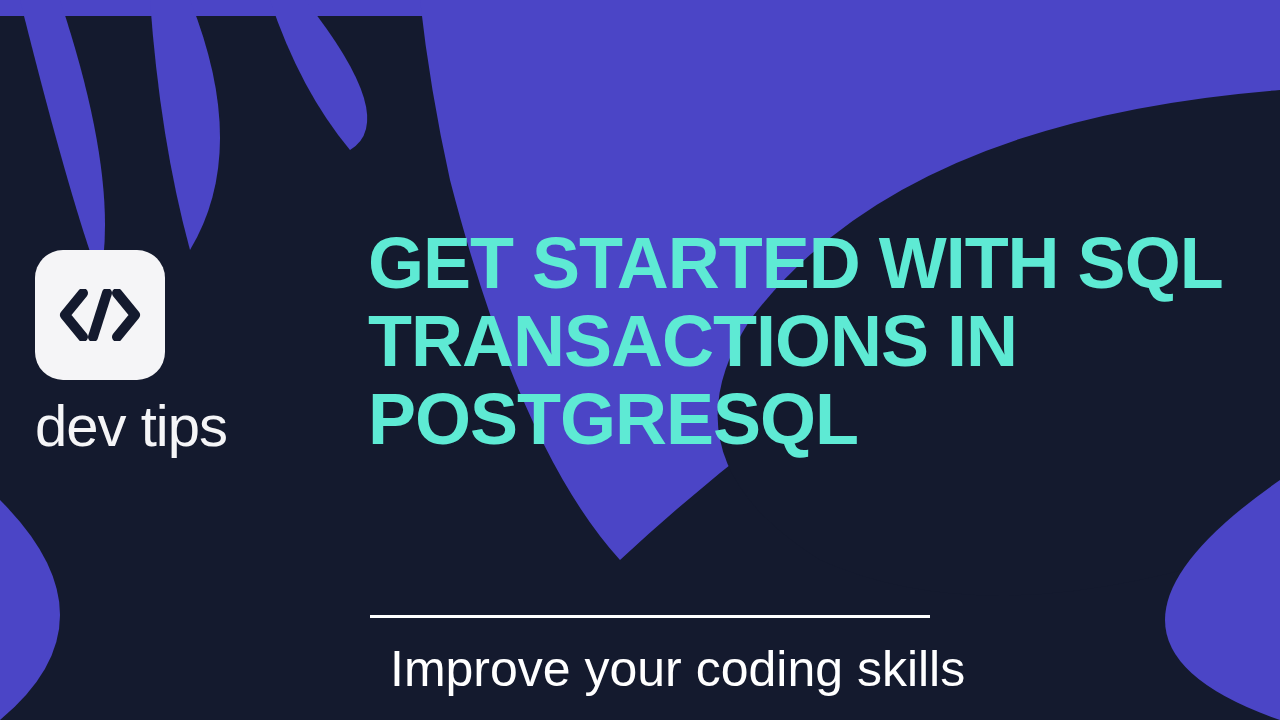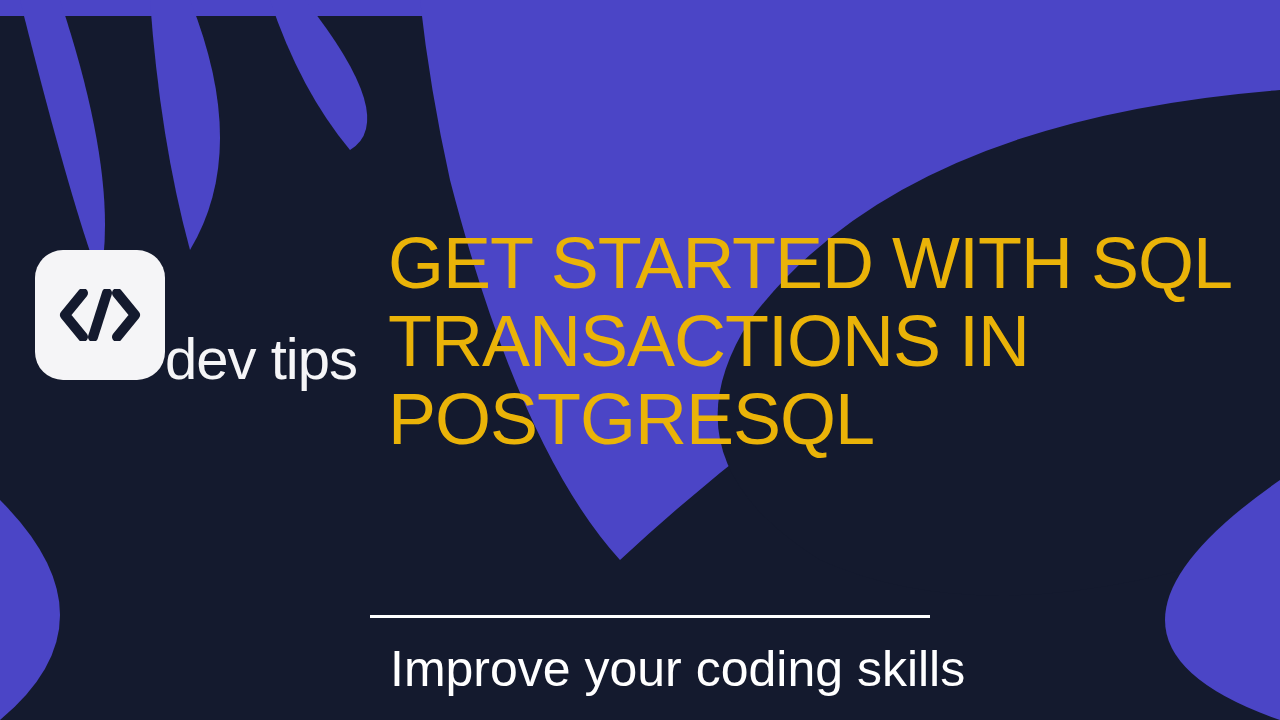--- a/index.html
+++ b/index.html
@@ -13,46 +13,47 @@
     position: absolute;
     inset: 0;
     z-index: 0;
   }
   .logo-block {
     position: absolute;
     left: 35px;
     top: 250px;
     z-index: 10;
     display: flex;
-    align-items: flex-end;
+    flex-direction: column;
+    align-items: flex-start;
   }
   .logo-box {
     width: 130px;
     height: 130px;
     background: #f5f5f7;
     border-radius: 28px;
     display: flex;
     align-items: center;
     justify-content: center;
     margin-bottom: 12px;
   }
   .logo-text {
     color: #f5f5f7;
     font-size: 58px;
     font-weight: 500;
     letter-spacing: -1px;
   }
   .title {
     position: absolute;
-    left: 388px;
+    left: 368px;
     top: 225px;
     z-index: 10;
-    color: #eab308;
+    color: #5eead4;
     font-size: 72px;
-    font-weight: 400;
+    font-weight: 700;
     line-height: 1.08;
     letter-spacing: -1px;
     text-transform: uppercase;
     max-width: 880px;
   }
   .divider {
     position: absolute;
     left: 370px;
     top: 615px;
     width: 560px;

